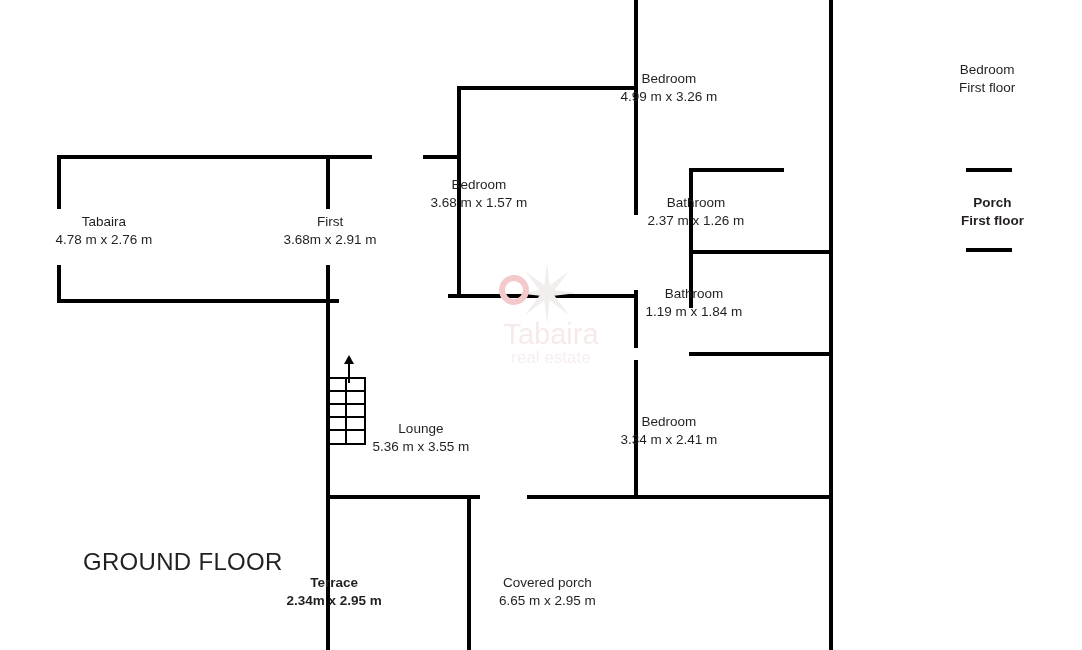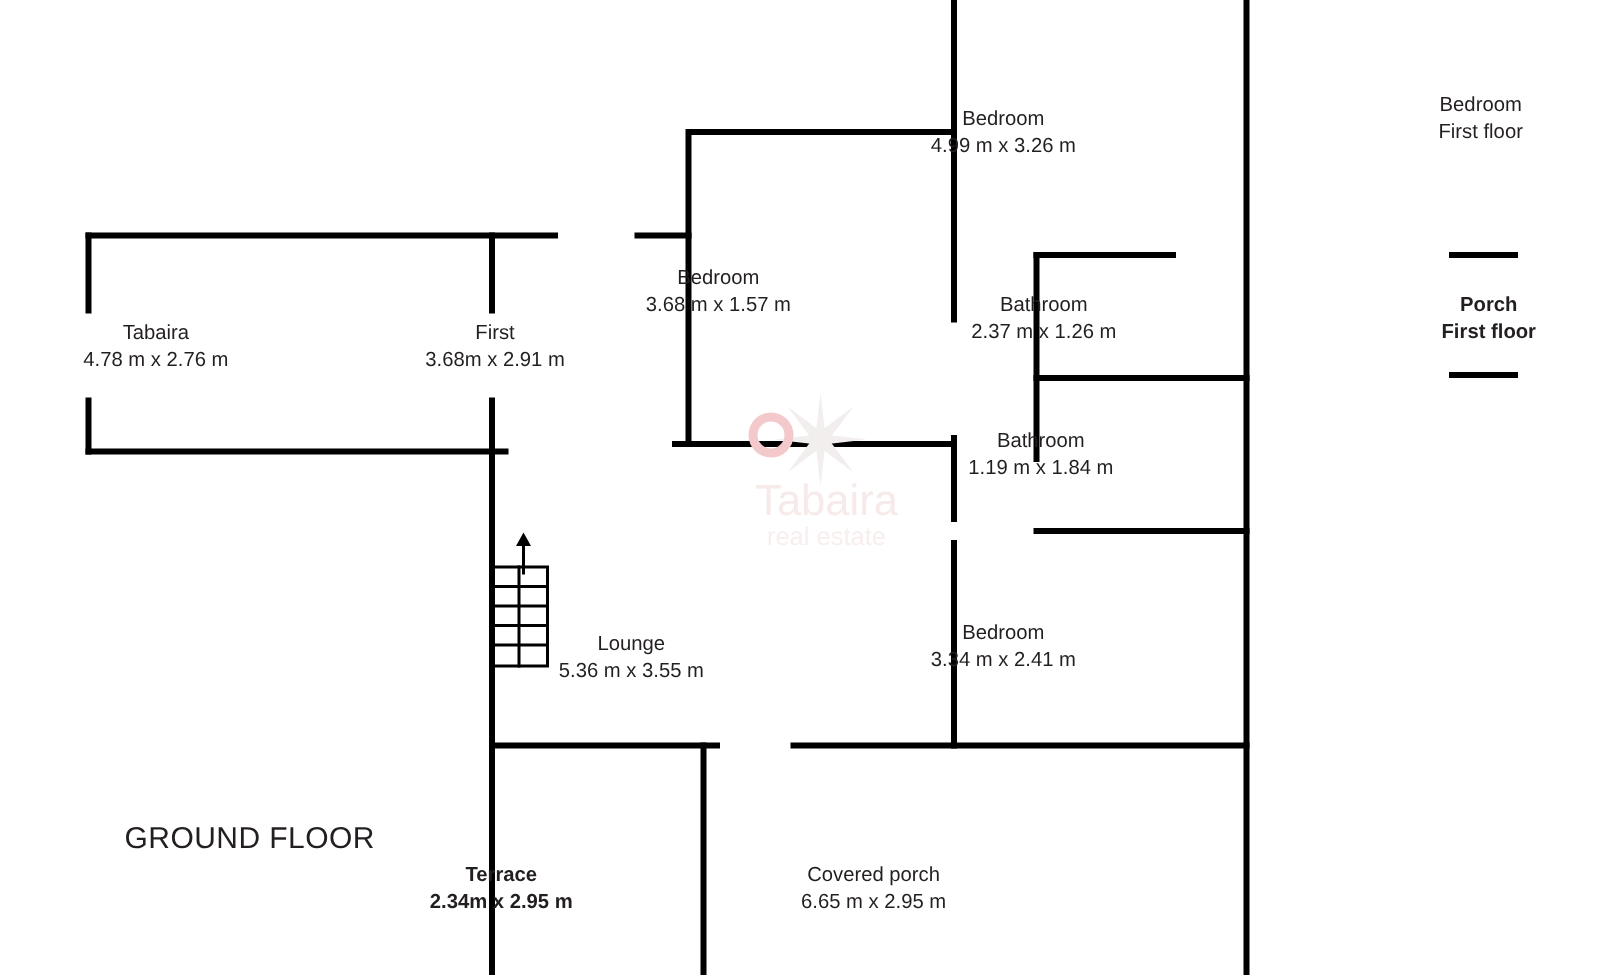--- a/index.html
+++ b/index.html
@@ -31,21 +31,21 @@
     font-size: 13.5px;
     line-height: 18px;
     white-space: nowrap;
     font-family: "Liberation Sans", sans-serif;
   }
   .room-label .rl-name { display: block; }
   .room-label .rl-dims { display: block; }
   .floor-title {
     position: absolute;
     color: #231f20;
-    font-size: 20px;
+    font-size: 24px;
     letter-spacing: 0.3px;
     white-space: nowrap;
     font-family: "Liberation Sans", sans-serif;
   }
   .note-label {
     position: absolute;
     text-align: center;
     color: #231f20;
     font-size: 13.5px;
     line-height: 18px;
@@ -217,21 +217,21 @@
         <span class="rl-dims">3.34 m x 2.41 m</span>
       </div>
       <div class="room-label" style="left: 372.5px; top: 377px; margin-top: 43px;">
         <span class="rl-name">Lounge</span>
         <span class="rl-dims">5.36 m x 3.55 m</span>
       </div>
       <div class="room-label" style="left: 286.5px; top: 574px; font-weight: bold;">
         <span class="rl-name">Terrace</span>
         <span class="rl-dims">2.34m x 2.95 m</span>
       </div>
-      <div class="room-label" style="left: 534px; top: 574px;">
+      <div class="room-label" style="left: 499px; top: 574px;">
         <span class="rl-name">Covered porch</span>
         <span class="rl-dims">6.65 m x 2.95 m</span>
       </div>
     </div>
 
   <div id="notes-layer">
       <div class="note-label" style="top: 61px; left: 959px;">
         <span>Bedroom</span>
         <span>First floor</span>
       </div>

